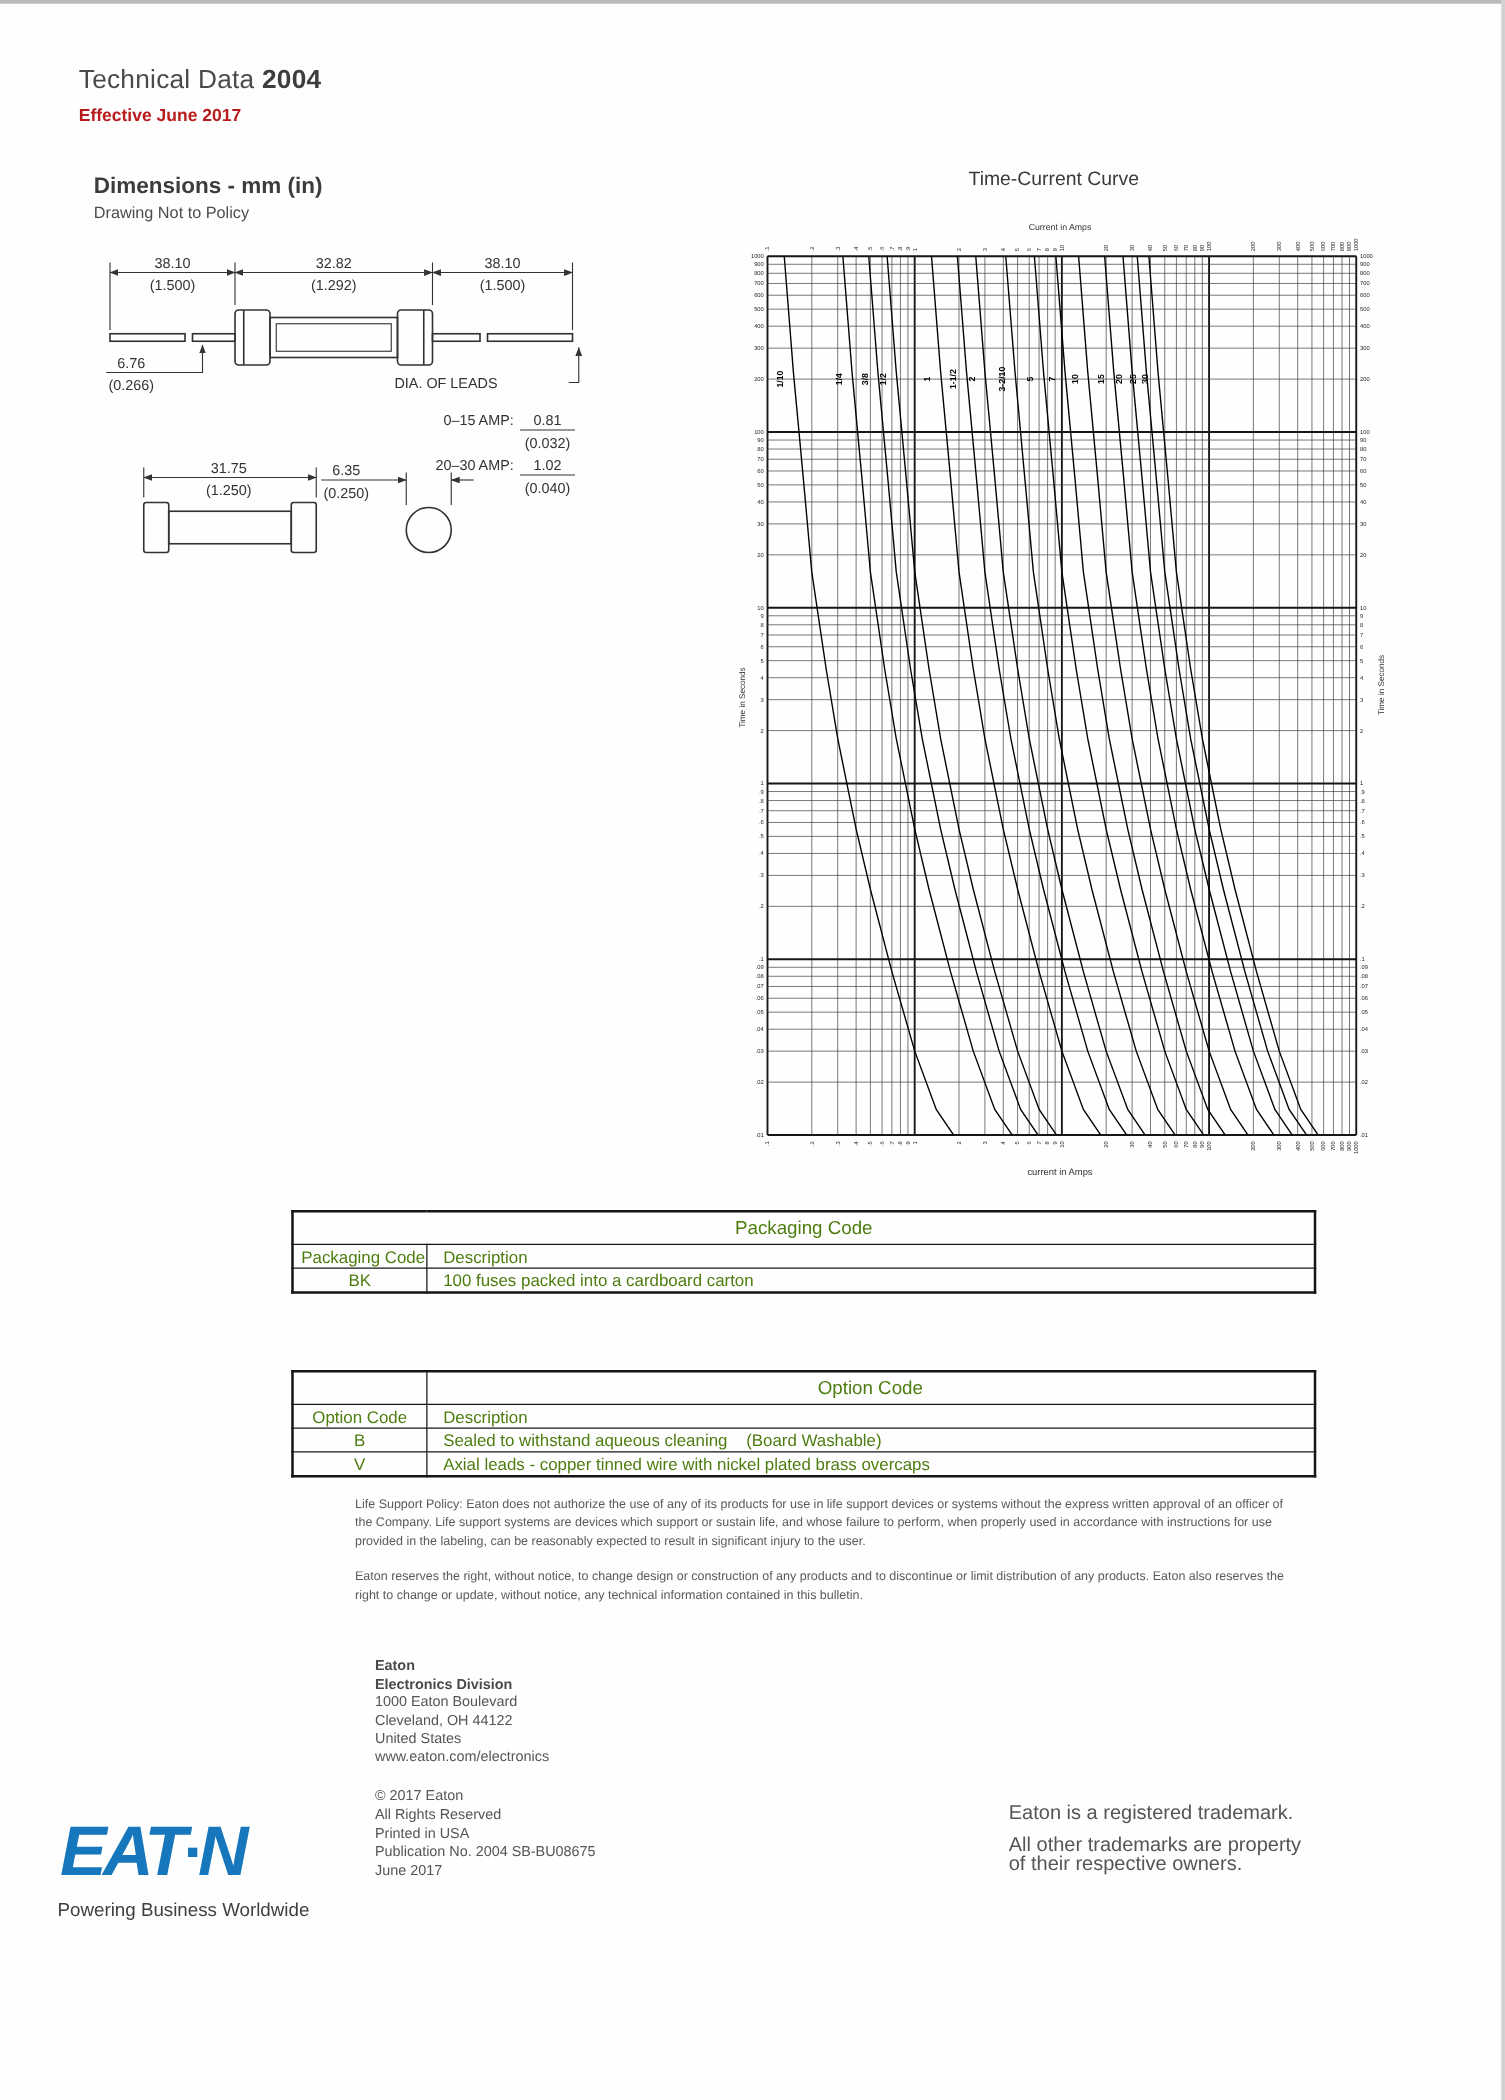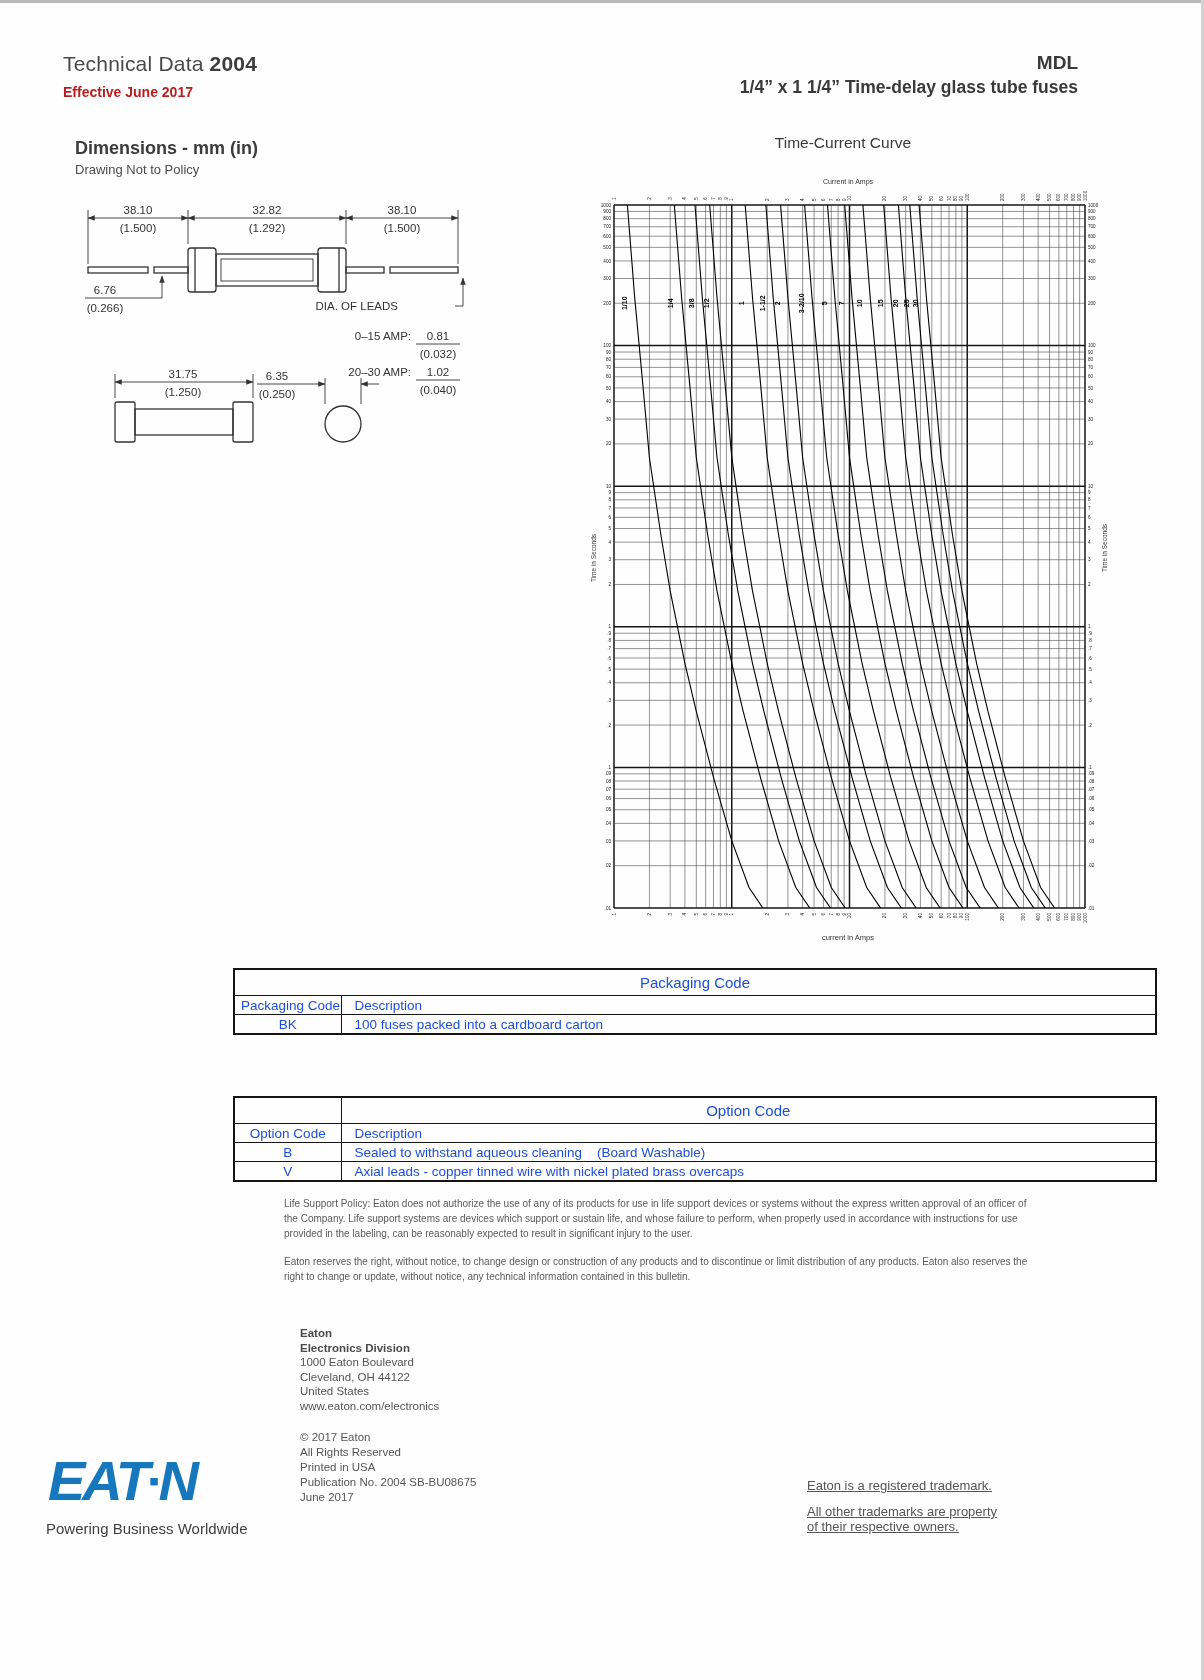--- a/index.html
+++ b/index.html
@@ -10,51 +10,47 @@
   .scan-right{position:absolute;right:0;top:0;width:3px;height:100%;background:#d2d2d2;}
   .doc-title{left:63px;top:52px;font-size:21px;color:#4a4a4a;letter-spacing:.2px;}
   .doc-title b{color:#3d3d3d;}
   .doc-effective{left:63px;top:84px;font-size:14px;font-weight:bold;color:#b91c1c;}
   .prod-block{left:600px;top:52px;width:478px;text-align:right;}
   .prod-name{font-size:19px;font-weight:bold;color:#3a3a3a;}
   .prod-sub{font-size:17.5px;font-weight:bold;color:#3a3a3a;margin-top:3px;}
   .dim-title{left:75px;top:138px;font-size:18px;font-weight:bold;color:#3c3c3c;}
   .dim-note{left:75px;top:162px;font-size:13px;color:#4c4c4c;}
   svg text{font-family:"Liberation Sans",sans-serif;}
-  .dtable{position:absolute;left:233px;width:924px;border-collapse:collapse;
-          font-size:13.5px;color:#1d4ed8;border:2px solid #151515;table-layout:fixed;}
+  .dtable{position:absolute;left:233px;width:820px;border-collapse:collapse;
+          font-size:13.5px;color:#4d7c0f;border:2px solid #151515;table-layout:fixed;}
   .dtable td{border:1px solid #151515;padding:1px 6px;height:16px;overflow:hidden;white-space:nowrap;}
   .dtable .t-title td{text-align:center;font-size:15px;height:23px;}
   .dtable td.c1{text-align:center;}
   .dtable td.desc{padding-left:13px;}
   .legal{left:284px;top:1196px;width:756px;font-size:10px;line-height:15px;color:#5a5a5a;}
   .legal p{margin:0 0 13px 0;}
   .addr{left:300px;top:1326px;font-size:11.5px;line-height:14.5px;color:#555;}
   .addr .bold{font-weight:bold;color:#4a4a4a;}
   .copyr{left:300px;top:1430px;font-size:11.5px;line-height:15px;color:#555;}
-  .tm{left:807px;top:1478px;font-size:13px;line-height:15px;color:#555;text-decoration:underline;}
+  .tm{left:807px;top:1443px;font-size:16px;line-height:15px;color:#555;}
   .tm .tm2{margin-top:11px;}
   .tagline{left:46px;top:1520px;font-size:15px;color:#3f3f3f;}
 </style>
 </head>
 <body>
 
 <div class="page">
   <div class="scan-top"></div>
   <div class="scan-right"></div>
 
   <div class="abs doc-title">
     <span>Technical Data</span>
     <b>2004</b>
   </div>
   <div class="abs doc-effective">Effective June 2017</div>
-  <div class="abs prod-block">
-    <div class="prod-name">MDL</div>
-    <div class="prod-sub">1/4” x 1 1/4” Time-delay glass tube fuses</div>
-  </div>
 
   <div class="abs dim-title">Dimensions - mm (in)</div>
   <div class="abs dim-note">Drawing Not to Policy</div>
 
   <svg class="abs" style="left:63px;top:188px;" width="420" height="270" viewBox="0 0 420 270">
     <defs>
       <marker id="arw" markerWidth="9" markerHeight="8" refX="7.5" refY="3" orient="auto-start-reverse">
         <path d="M0 0L8 3L0 6z" fill="#333"></path>
       </marker>
     </defs>

